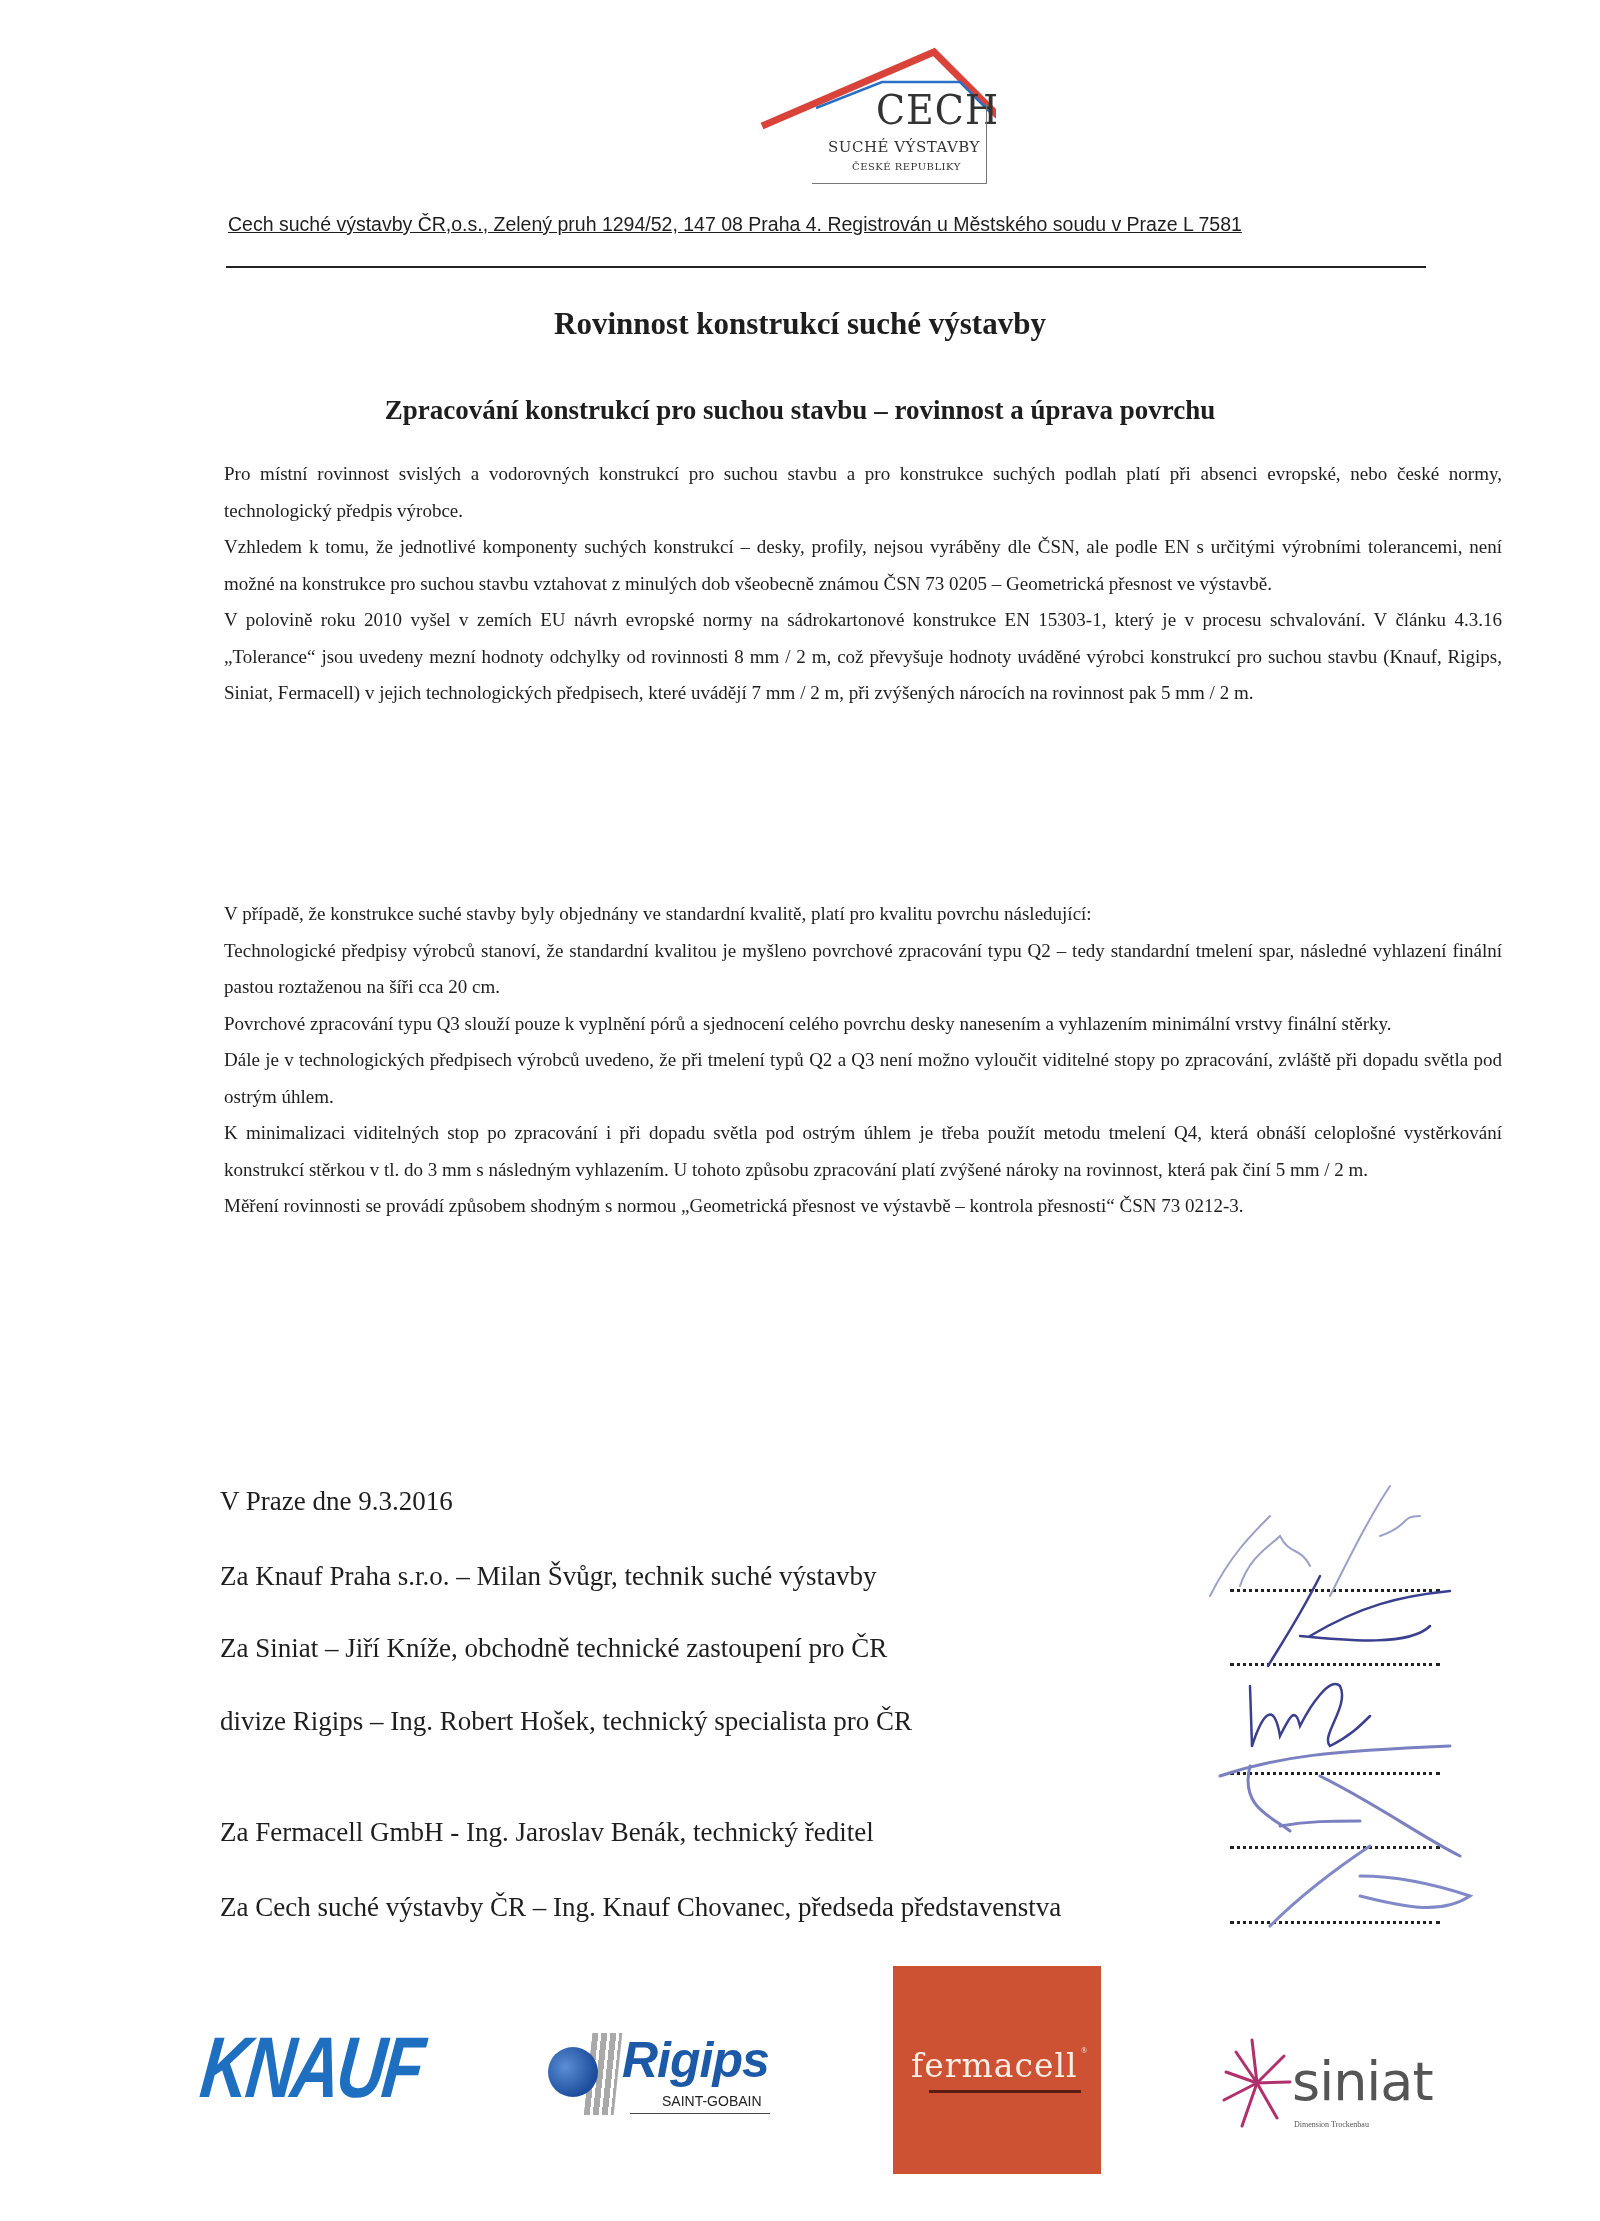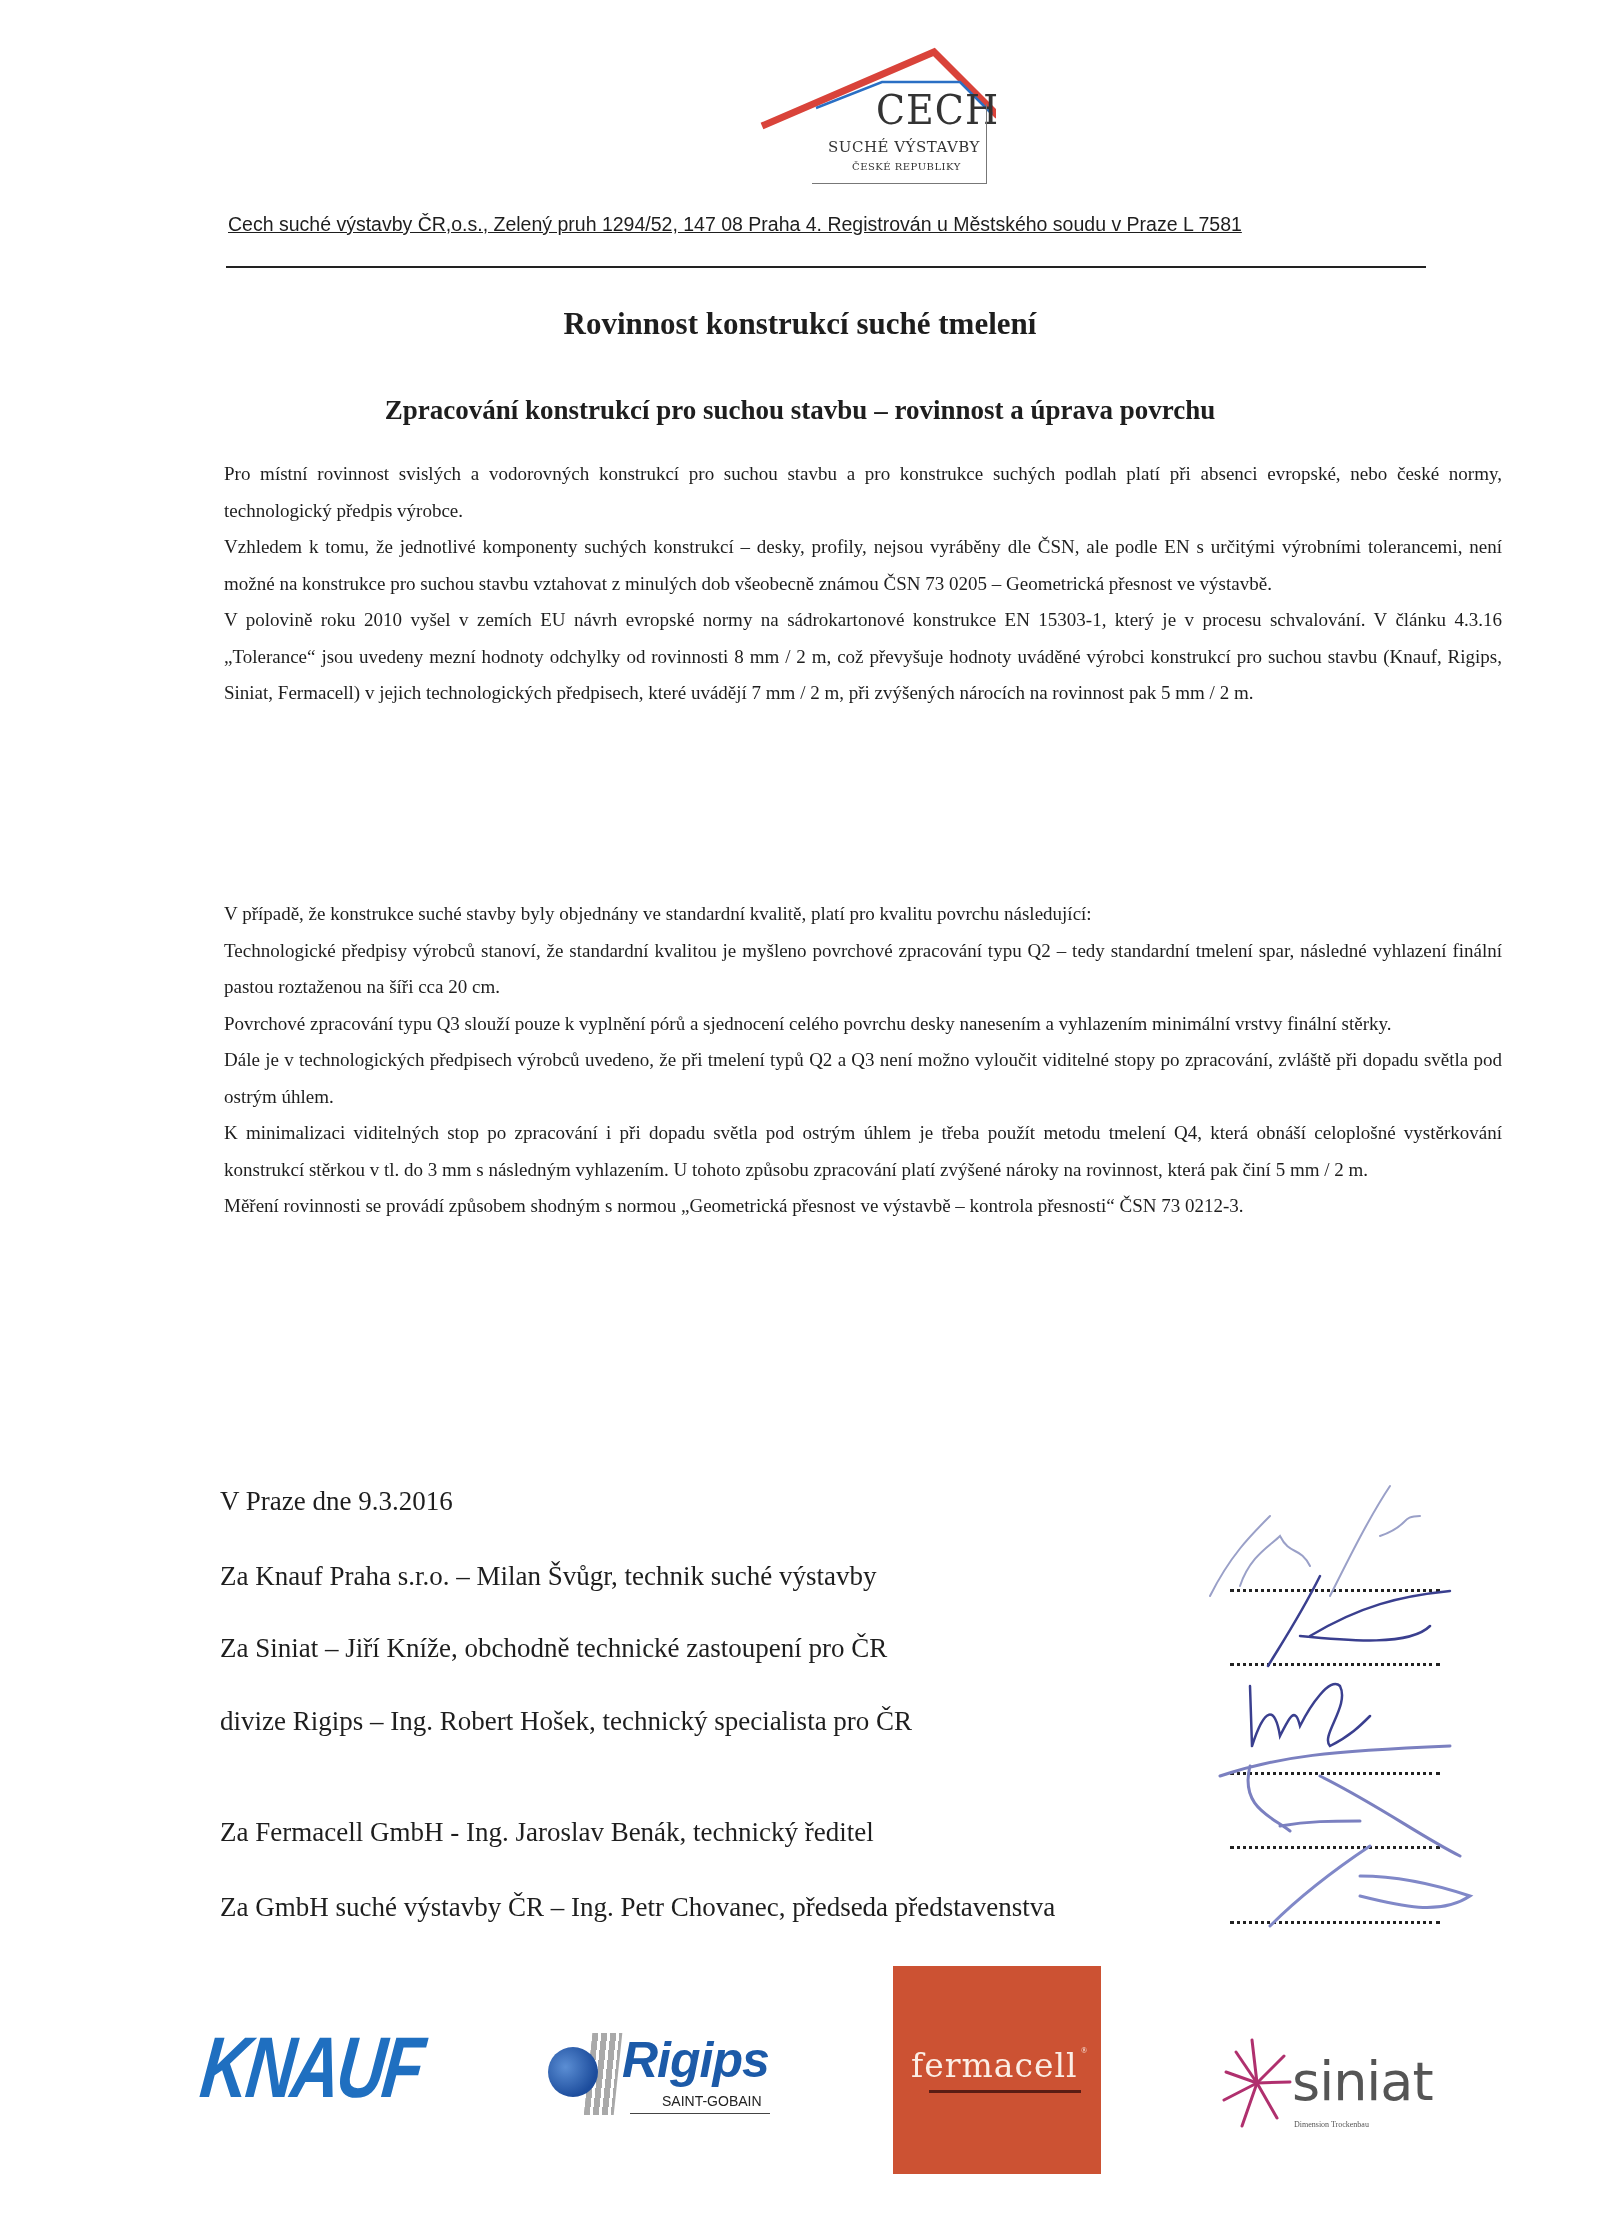--- a/index.html
+++ b/index.html
@@ -60,21 +60,21 @@
   <div class="cech">CECH</div>
   <div class="sub1">SUCHÉ VÝSTAVBY</div>
   <div class="sub2">ČESKÉ REPUBLIKY</div>
   <div class="vline"></div>
   <div class="hline"></div>
 </div>
 
 <div class="abs reg-line">Cech suché výstavby ČR,o.s., Zelený pruh 1294/52, 147 08 Praha 4.  Registrován u Městského soudu v Praze L 7581</div>
 <div class="abs rule"></div>
 
-<div class="abs title">Rovinnost konstrukcí suché tmelení</div>
+<div class="abs title">Rovinnost konstrukcí suché výstavby</div>
 <div class="abs subtitle">Zpracování konstrukcí pro suchou stavbu – rovinnost a úprava povrchu</div>
 
 <div id="block1" class="abs body-block">
   <p>Pro místní rovinnost svislých a vodorovných konstrukcí pro suchou stavbu a pro konstrukce suchých podlah platí při absenci evropské, nebo české normy, technologický předpis výrobce.</p>
   <p>Vzhledem k tomu, že jednotlivé komponenty suchých konstrukcí – desky, profily, nejsou vyráběny dle ČSN, ale podle EN s určitými výrobními tolerancemi, není možné na konstrukce pro suchou stavbu vztahovat z minulých dob všeobecně známou ČSN 73 0205 – Geometrická přesnost ve výstavbě.</p>
   <p>V polovině roku 2010 vyšel v zemích EU návrh evropské normy na sádrokartonové konstrukce EN 15303-1, který je v procesu schvalování. V článku 4.3.16 „Tolerance“ jsou uvedeny mezní hodnoty odchylky od rovinnosti 8 mm / 2 m, což převyšuje hodnoty uváděné výrobci konstrukcí pro suchou stavbu (Knauf, Rigips, Siniat, Fermacell) v jejich technologických předpisech, které uvádějí 7 mm / 2 m, při zvýšených nárocích na rovinnost pak 5 mm / 2 m.</p>
 </div>
 
 <div id="block2" class="abs body-block">
   <p>V případě, že konstrukce suché stavby byly objednány ve standardní kvalitě, platí pro kvalitu povrchu následující:</p>
@@ -102,21 +102,21 @@
     <div>divize Rigips – Ing. Robert Hošek, technický specialista  pro ČR</div>
   </div>
   <div class="dots" style="top:286px"></div>
 
   <div class="sig-row" style="top:331px">
     <span>Za Fermacell GmbH - Ing. Jaroslav Benák, technický ředitel</span>
   </div>
   <div class="dots" style="top:360px"></div>
 
   <div class="sig-row" style="top:406px">
-    <span>Za GmbH suché výstavby ČR – Ing. Petr Chovanec, předseda představenstva</span>
+    <span>Za Cech suché výstavby ČR – Ing. Knauf Chovanec, předseda představenstva</span>
   </div>
   <div class="dots" style="top:435px"></div>
 
   <svg class="signature" style="left:960px;top:-10px" width="330" height="470" viewBox="0 0 330 470">
     <g fill="none" stroke-linecap="round">
       <path d="M30,120 C50,80 70,60 90,40 M60,110 C70,80 90,70 100,60 C110,80 120,70 130,90 M150,120 C170,80 190,40 210,10 M200,60 C230,50 220,40 240,40" stroke="#9aa0c8" stroke-width="2"></path>
       <path d="M140,100 C120,140 100,170 88,190 M130,160 C180,130 220,120 270,115 M120,160 C170,165 230,170 250,150" stroke="#3a3f8f" stroke-width="2.5"></path>
       <path d="M70,210 L72,270 M72,270 C85,230 95,230 100,260 C110,240 115,230 120,250 C130,230 150,200 160,210 C170,230 140,260 150,270 C170,260 180,250 190,240" stroke="#3a3f8f" stroke-width="2.5"></path>
       <path d="M40,300 C100,280 150,275 270,270 M70,290 C60,330 90,340 110,355 M100,350 C130,345 150,345 180,345 M140,300 C200,330 240,360 280,380" stroke="#7b80c0" stroke-width="3"></path>
       <path d="M90,450 C120,420 160,390 190,370 M180,400 C220,400 260,410 290,420 C260,440 220,430 180,420" stroke="#8088c8" stroke-width="3"></path>

